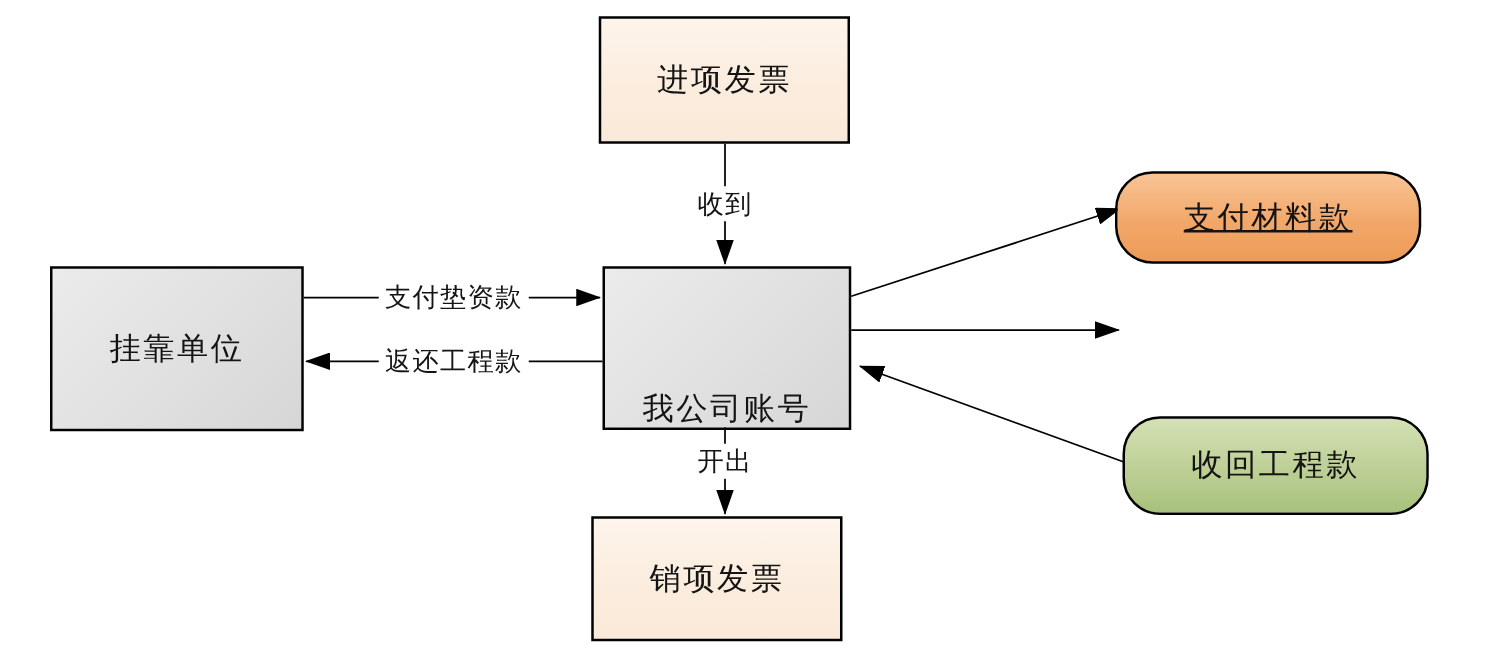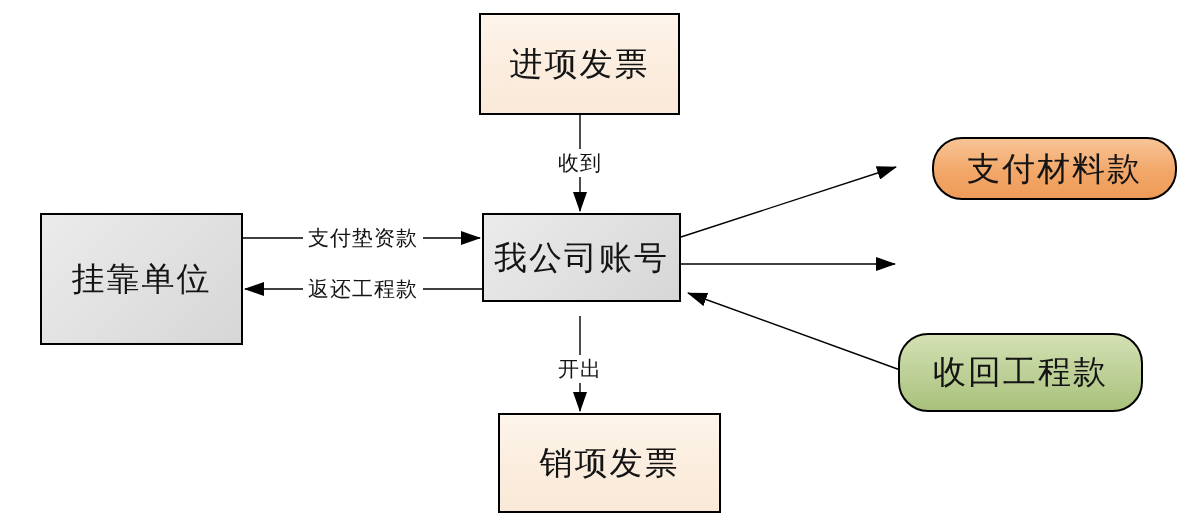--- a/index.html
+++ b/index.html
@@ -19,21 +19,21 @@
   }
   .node {
     position: absolute;
     display: flex;
     align-items: center;
     justify-content: center;
     text-align: center;
     box-sizing: border-box;
     border: 2px solid #000000;
     color: #141414;
-    font-size: 33px;
+    font-size: 25px;
     letter-spacing: 2px;
     line-height: 1.25;
     z-index: 2;
   }
   .node.rect-peach {
     background: linear-gradient(180deg, #FDF4EB 0%, #FBEDDE 55%, #FAE9D8 100%);
   }
   .node.rect-gray {
     background: linear-gradient(135deg, #EBEBEB 0%, #E0E0E0 55%, #D6D6D6 100%);
   }
@@ -80,29 +80,29 @@
   </svg>
 
   <div class="node rect-peach" style="left:479px; top:13px; width:201px; height:102px;">
     <span>进项发票</span>
   </div>
 
   <div class="node rect-gray" style="left:40px; top:213px; width:203px; height:132px; flex-direction:column;">
     <span>挂靠单位</span>
   </div>
 
-  <div class="node rect-gray" style="left:482px; top:213px; width:199px; height:89px;">
+  <div class="node rect-gray" style="left:482px; top:213px; width:199px; height:131px;align-items:flex-end;">
     <span>我公司账号</span>
   </div>
 
-  <div class="node rect-peach" style="left:498px; top:413px; width:223px; height:100px;justify-content:center;">
+  <div class="node rect-peach" style="left:473px; top:413px; width:201px; height:100px;justify-content:center;">
     <span>销项发票</span>
   </div>
 
-  <div class="node stadium stadium-orange" style="left:932px; top:137px; width:245px; height:63px;">
+  <div class="node stadium stadium-orange" style="left:892px; top:137px; width:245px; height:74px;text-decoration:underline;">
     <span>支付材料款</span>
   </div>
 
 
   <div class="node stadium stadium-green" style="left:898px; top:333px; width:245px; height:79px;font-family:Liberation Serif, serif;">
     <span>收回工程款</span>
   </div>
 
   <div class="edge-label" style="left:580px; top:163px;">收到</div>
   <div class="edge-label" style="left:363px; top:289px;">返还工程款</div>

